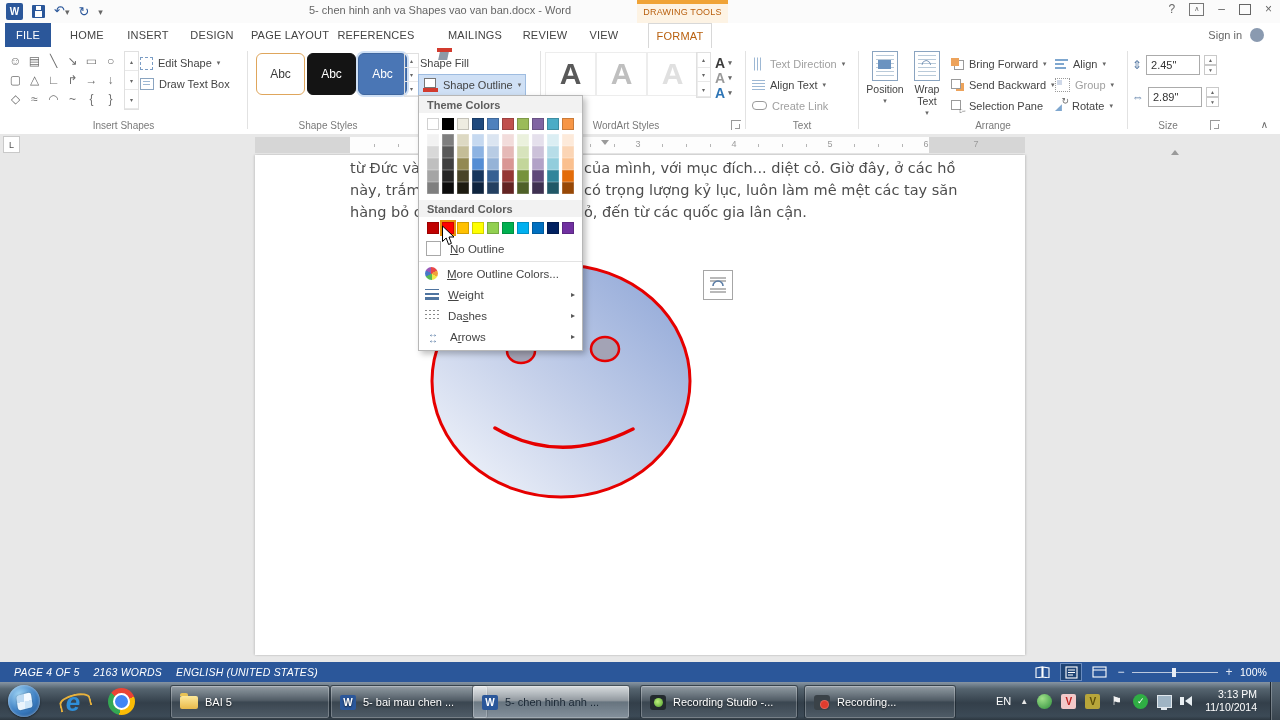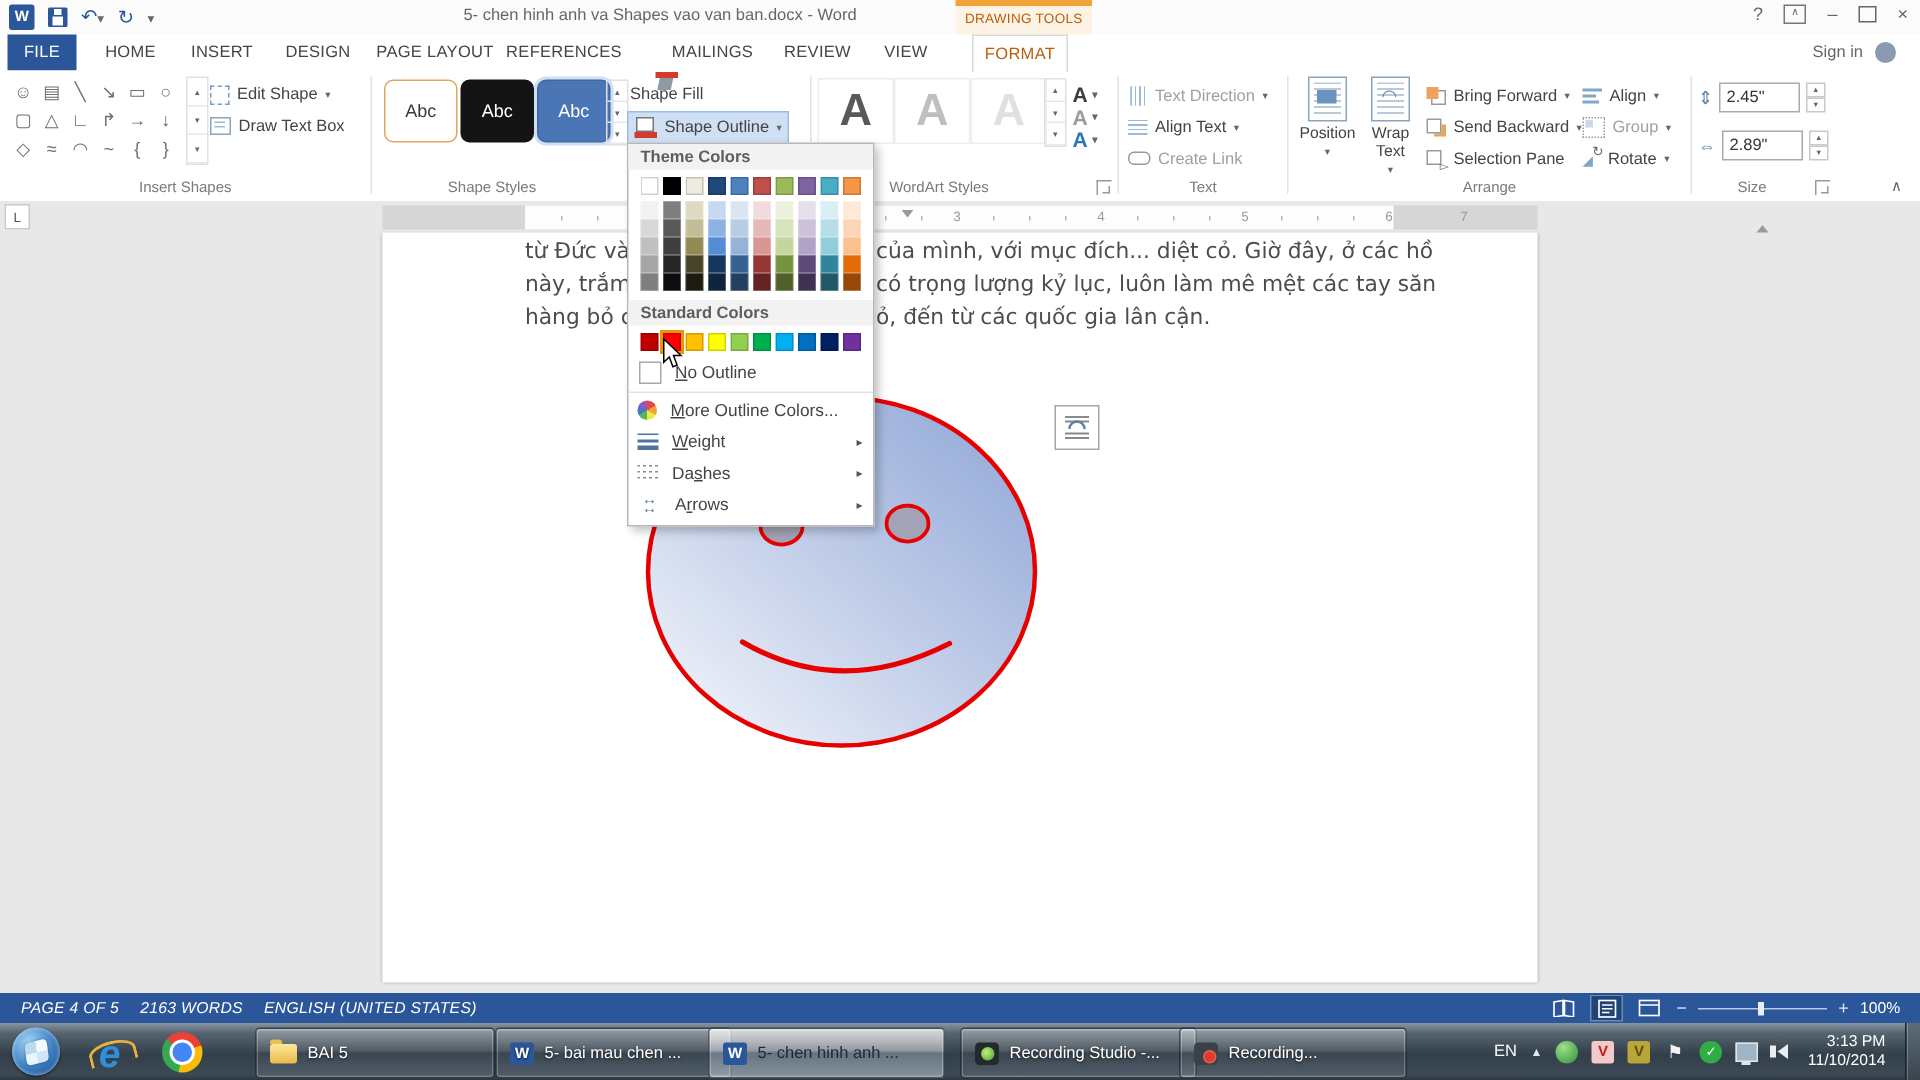--- a/index.html
+++ b/index.html
@@ -659,21 +659,21 @@
           <span>5- bai mau chen ...</span>
         </div>
         <div class="taskwin active" style="left: 472px; width: 138px;">
           <span class="tb-word">W</span>
           <span>5- chen hinh anh ...</span>
         </div>
         <div class="taskwin" style="left: 640px; width: 138px;">
           <span class="tb-cam"></span>
           <span>Recording Studio -...</span>
         </div>
-        <div class="taskwin" style="left: 786px; width: 132px;">
+        <div class="taskwin" style="left: 804px; width: 132px;">
           <span class="tb-rec"></span>
           <span>Recording...</span>
         </div>
       </div>
     <div class="tray">
       <span>EN</span>
       <span class="hidearrow">▲</span>
       <span class="trayic t-idm"></span>
       <span class="trayic t-v">V</span>
       <span class="trayic t-uni">V</span>

